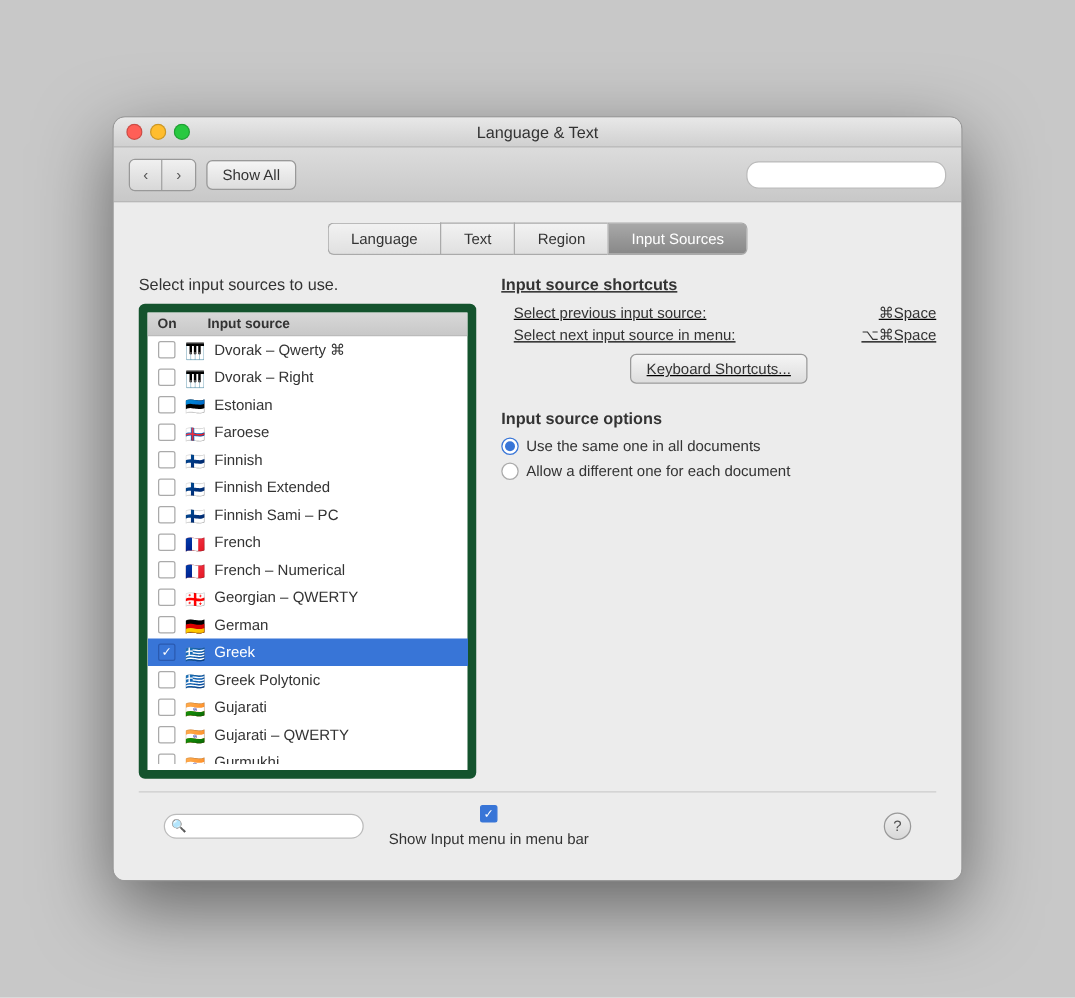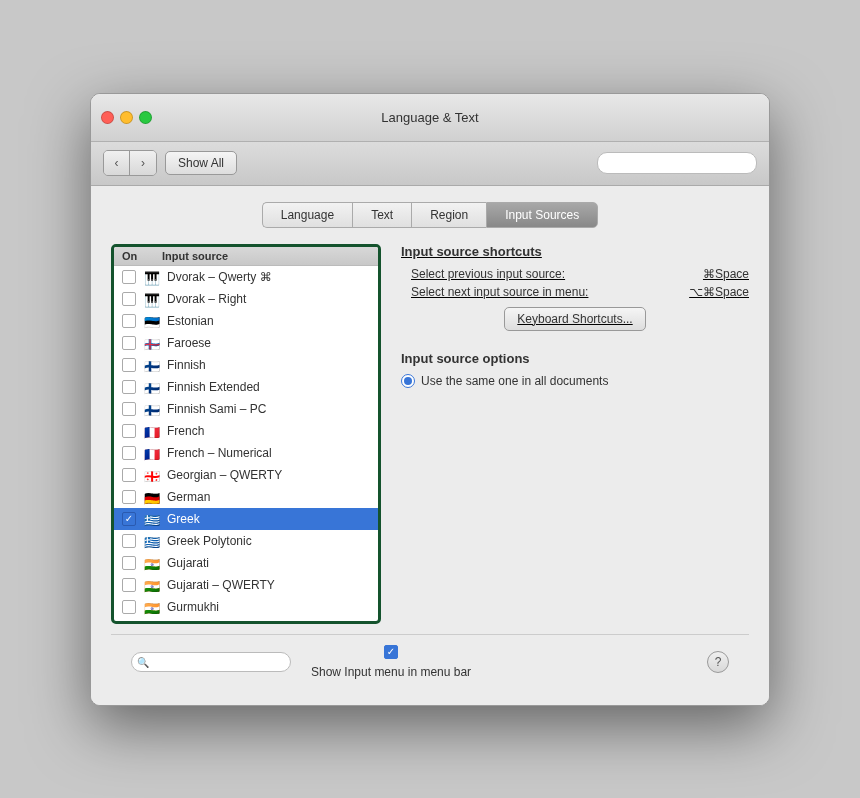--- a/index.html
+++ b/index.html
@@ -18,21 +18,21 @@
       width: 680px;
       background: #ececec;
       border-radius: 10px;
       box-shadow: 0 20px 60px rgba(0,0,0,0.5), inset 0 1px 0 rgba(255,255,255,0.8);
       overflow: hidden;
       border: 1px solid #999;
     }
 
     .titlebar {
       background: linear-gradient(to bottom, #e8e8e8, #d0d0d0);
-      height: 48px;
+      height: 24px;
       display: flex;
       align-items: center;
       padding: 0 10px;
       border-bottom: 1px solid #b0b0b0;
       position: relative;
     }
 
     .traffic-lights {
       display: flex;
       gap: 6px;
@@ -178,21 +178,21 @@
     }
 
     .select-label {
       font-size: 13px;
       color: #333;
       margin-bottom: 8px;
     }
 
     .input-list-container {
       background: white;
-      border: 3px solid #14532d;
+      border: 7px solid #14532d;
       border-radius: 5px;
       overflow: hidden;
       height: 380px;
     }
 
     .list-header {
       background: linear-gradient(to bottom, #d8d8d8, #c8c8c8);
       display: flex;
       padding: 3px 8px;
       font-size: 11px;
@@ -453,20 +453,21 @@
     <div class="tabs">
       <div class="tab">Language</div>
       <div class="tab">Text</div>
       <div class="tab">Region</div>
       <div class="tab active">Input Sources</div>
     </div>
 
     <div class="main-content">
 
       <div class="left-panel">
+        <div class="select-label">Select input sources to use.</div>
         <div class="input-list-container">
           <div class="list-header">
             <span class="col-on">On</span>
             <span class="col-source">Input source</span>
           </div>
           <div class="list-body" id="list-body">
           <div class="list-item">
                 <div class="checkbox"></div>
                 <span class="flag">🎹</span>
                 <span>Dvorak – Qwerty ⌘</span>
@@ -563,20 +564,24 @@
             <span class="shortcut-key">⌥⌘Space</span>
           </div>
           <button class="kbd-shortcuts-btn">Keyboard Shortcuts...</button>
         </div>
 
         <div class="options-section">
           <div class="section-title">Input source options</div>
           <div class="radio-option">
             <div class="radio-btn selected"></div>
             <span>Use the same one in all documents</span>
+          </div>
+          <div class="radio-option">
+            <div class="radio-btn"></div>
+            <span>Allow a different one for each document</span>
           </div>
         </div>
       </div>
     </div>
 
     <div class="bottom-bar">
       <div class="search-bottom-container">
         <span style="position:absolute;left:6px;top:50%;transform:translateY(-50%);color:#999;font-size:10px;">🔍</span>
         <input class="search-bottom" type="text" style="">
       </div>

